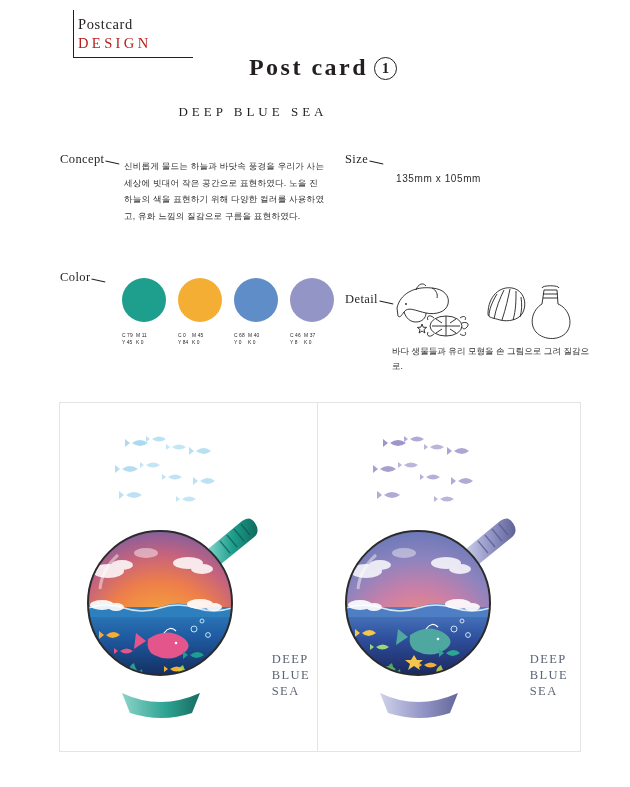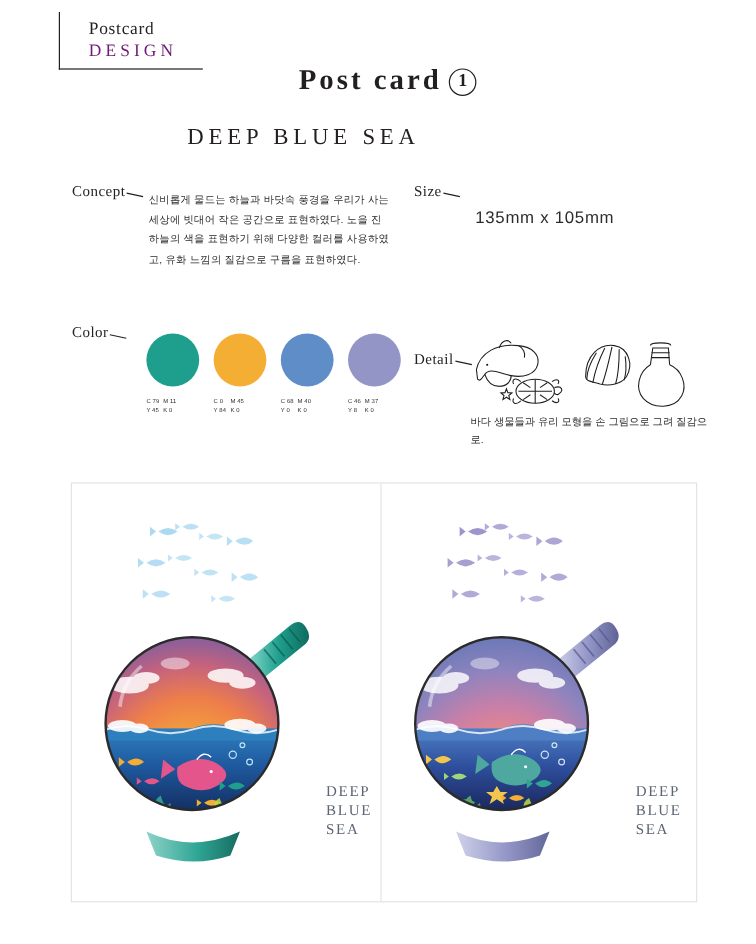--- a/index.html
+++ b/index.html
@@ -8,31 +8,31 @@
     width:630px; height:787px;
     background:#ffffff;
     font-family:"Liberation Sans", sans-serif;
     color:#231f20;
     position:relative;
     overflow:hidden;
   }
 
   
   .logo {
-    position:absolute; left:49px; top:10px; width:120px; height:48px;
+    position:absolute; left:73px; top:10px; width:120px; height:48px;
     border-left:1.6px solid #231f20;
     border-bottom:1.6px solid #231f20;
-    padding-left:24px;
+    padding-left:4px;
   }
   .logo .l1 {
     font-size:14.5px; letter-spacing:0.6px; color:#231f20;
     margin-top:6px; font-family:"Liberation Serif", serif;
   }
   .logo .l2 {
-    font-size:14.5px; letter-spacing:3.4px; color:#701a75;
+    font-size:14.5px; letter-spacing:3.4px; color:#b91c1c;
     margin-top:2px; font-family:"Liberation Serif", serif;
   }
 
   
   .main-title {
     position:absolute; top:54px; left:0; width:630px; text-align:center;
     font-family:"Liberation Serif", serif;
     font-weight:bold;
     font-size:24px;
     letter-spacing:2.5px;
@@ -42,21 +42,21 @@
     display:inline-block;
     width:23px; height:23px; line-height:21px;
     border:1.6px solid #231f20; border-radius:50%;
     font-size:15px; text-align:center; letter-spacing:0;
     vertical-align:2px;
     margin-left:6px;
   }
   .sub-title {
     position:absolute; top:104px; left:0; width:506px; text-align:center;
     font-family:"Liberation Serif", serif;
-    font-size:19px; letter-spacing:4px;
+    font-size:13px; letter-spacing:4px;
   }
 
   
   .slabel {
     position:absolute;
     font-family:"Liberation Serif", serif;
     font-size:12.5px;
     letter-spacing:0.4px;
     color:#231f20;
   }
@@ -70,21 +70,21 @@
   
   .concept-text {
     position:absolute; left:124px; top:158px; width:205px;
     font-size:8.6px; line-height:16.5px; color:#2b2b2b;
     letter-spacing:0.2px;
   }
 
   
   .size-text {
     position:absolute; left:396px; top:173px;
-    font-size:14px; letter-spacing:0.6px; color:#2b2b2b;
+    font-size:10px; letter-spacing:0.6px; color:#2b2b2b;
   }
 
   
   .swatches { position:absolute; left:122px; top:278px; }
   .sw-row { display:flex; }
   .sw { width:44px; height:44px; border-radius:50%; margin-right:12px; }
   .sw-codes { display:flex; margin-top:10px; }
   .sw-code {
     width:44px; margin-right:12px;
     font-size:4.9px; line-height:7px; letter-spacing:0.1px; color:#231f20;

